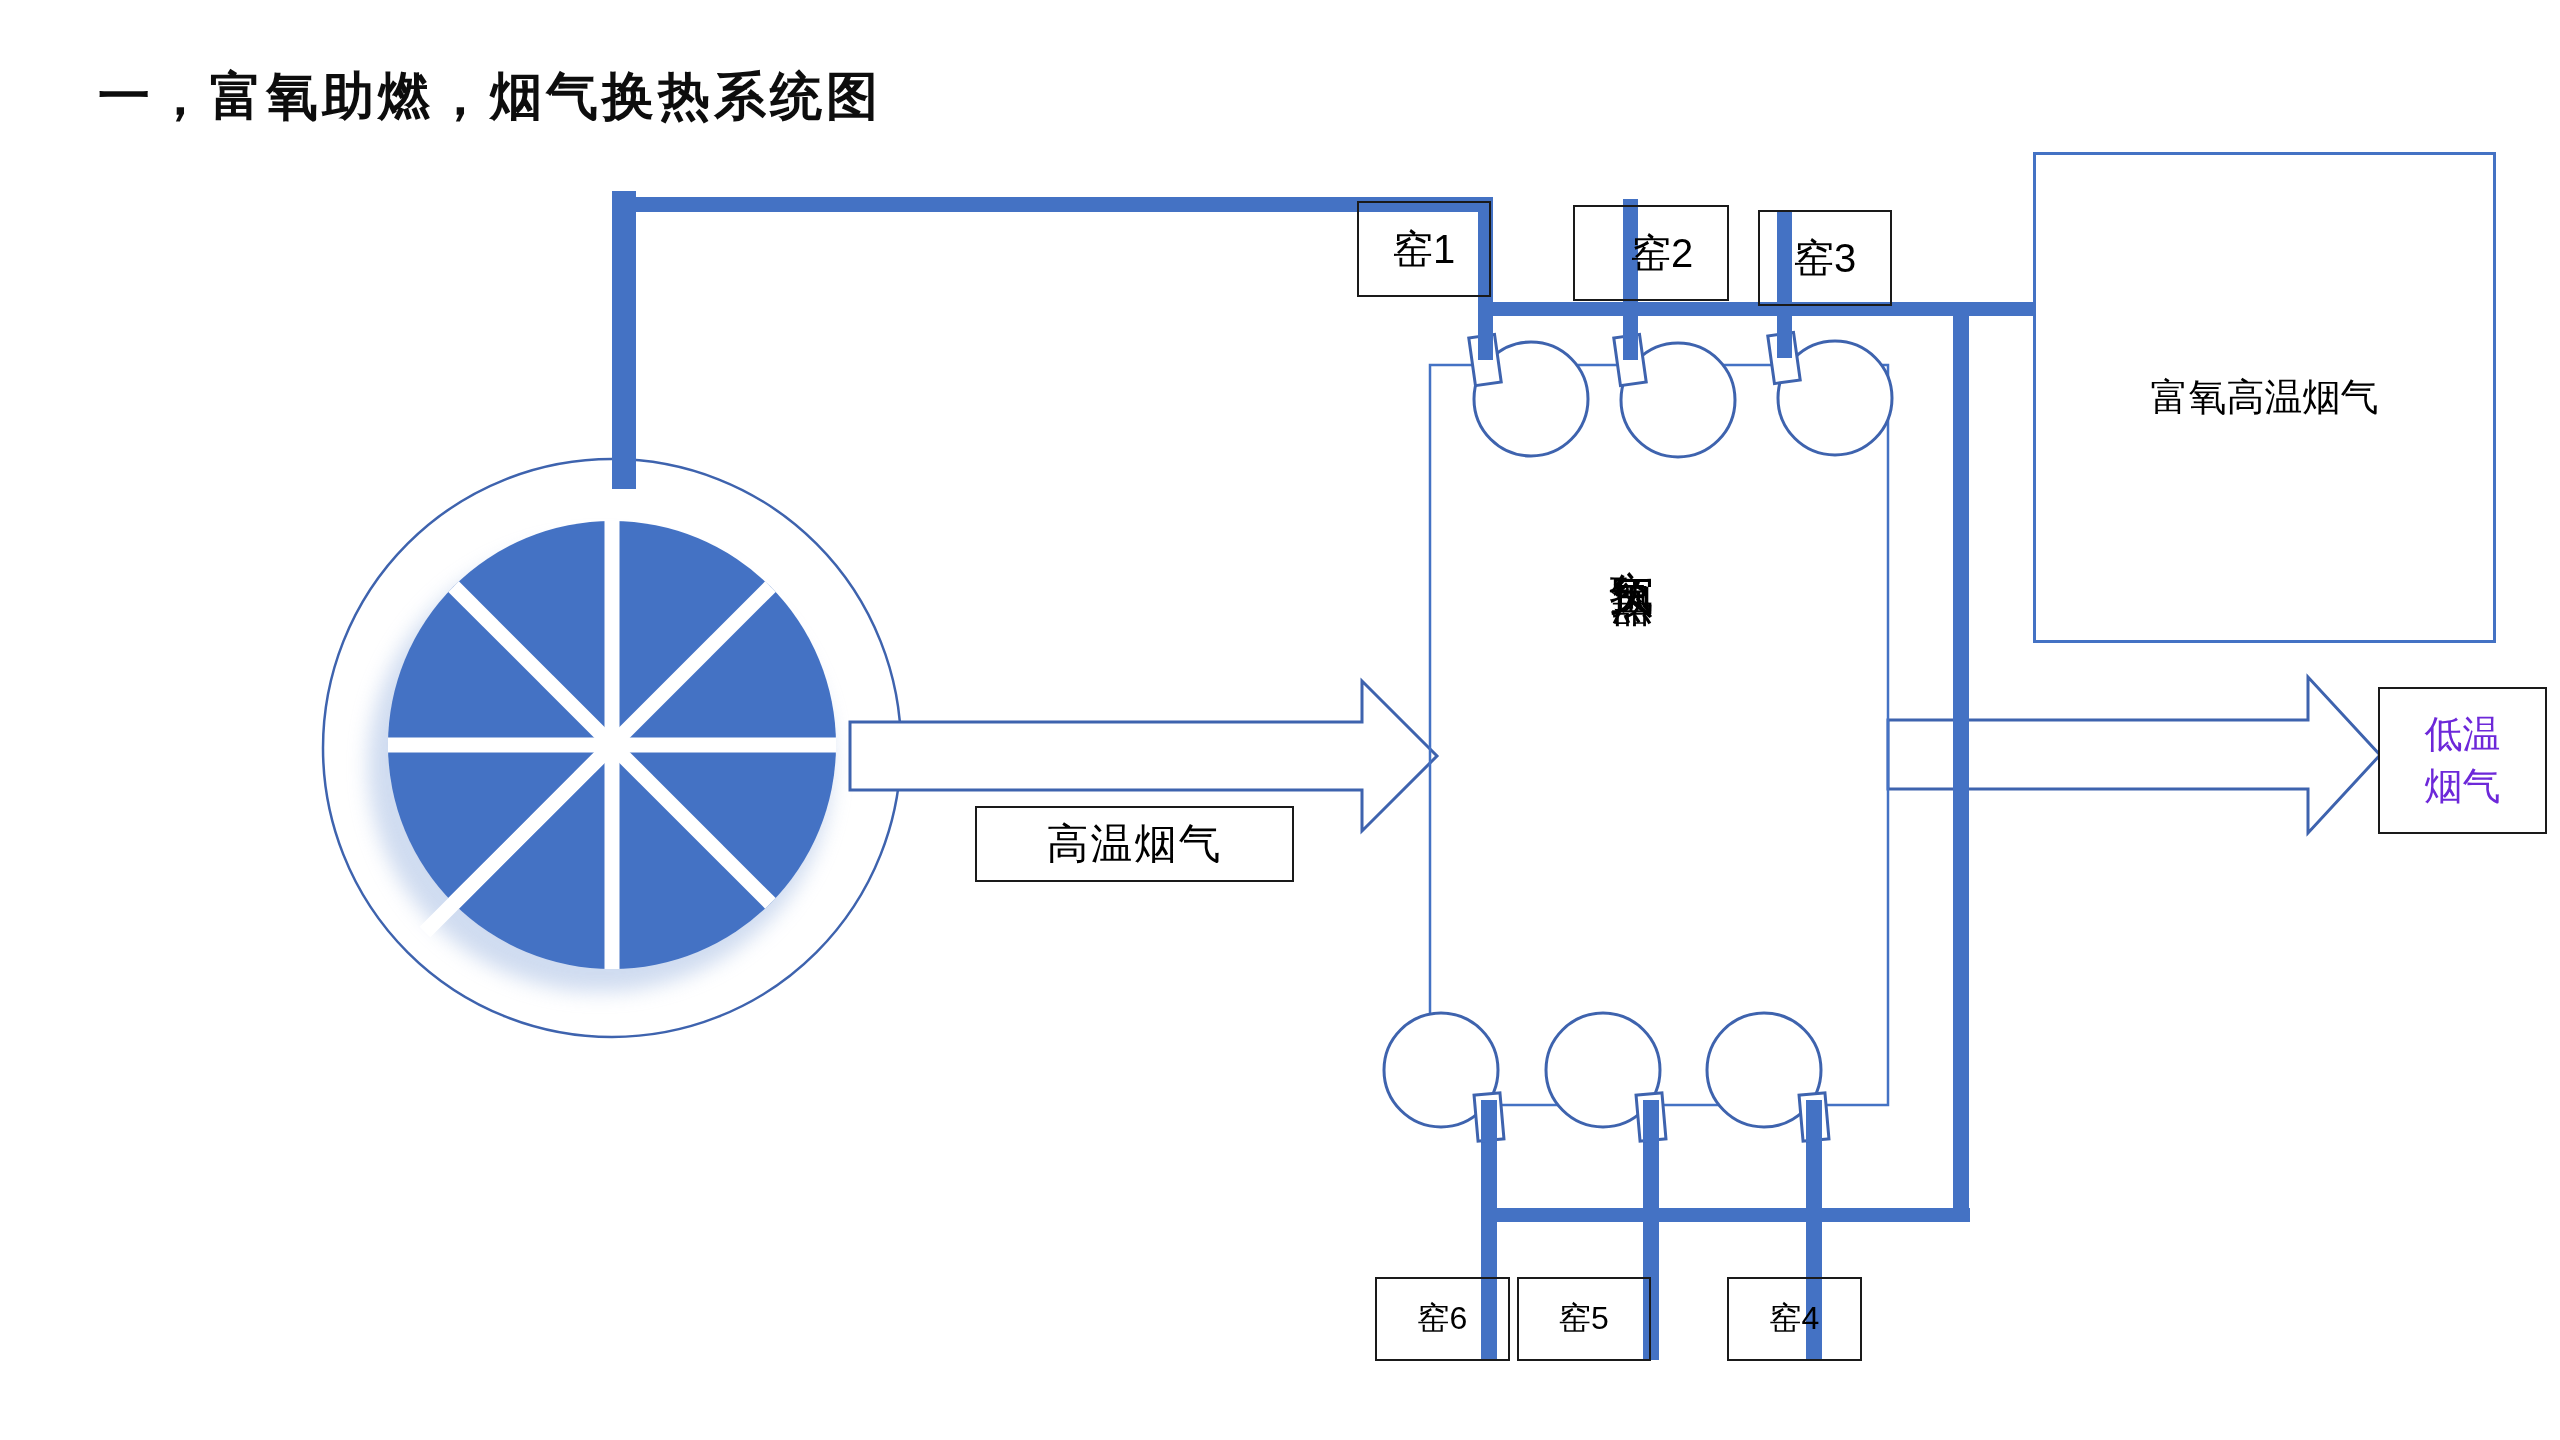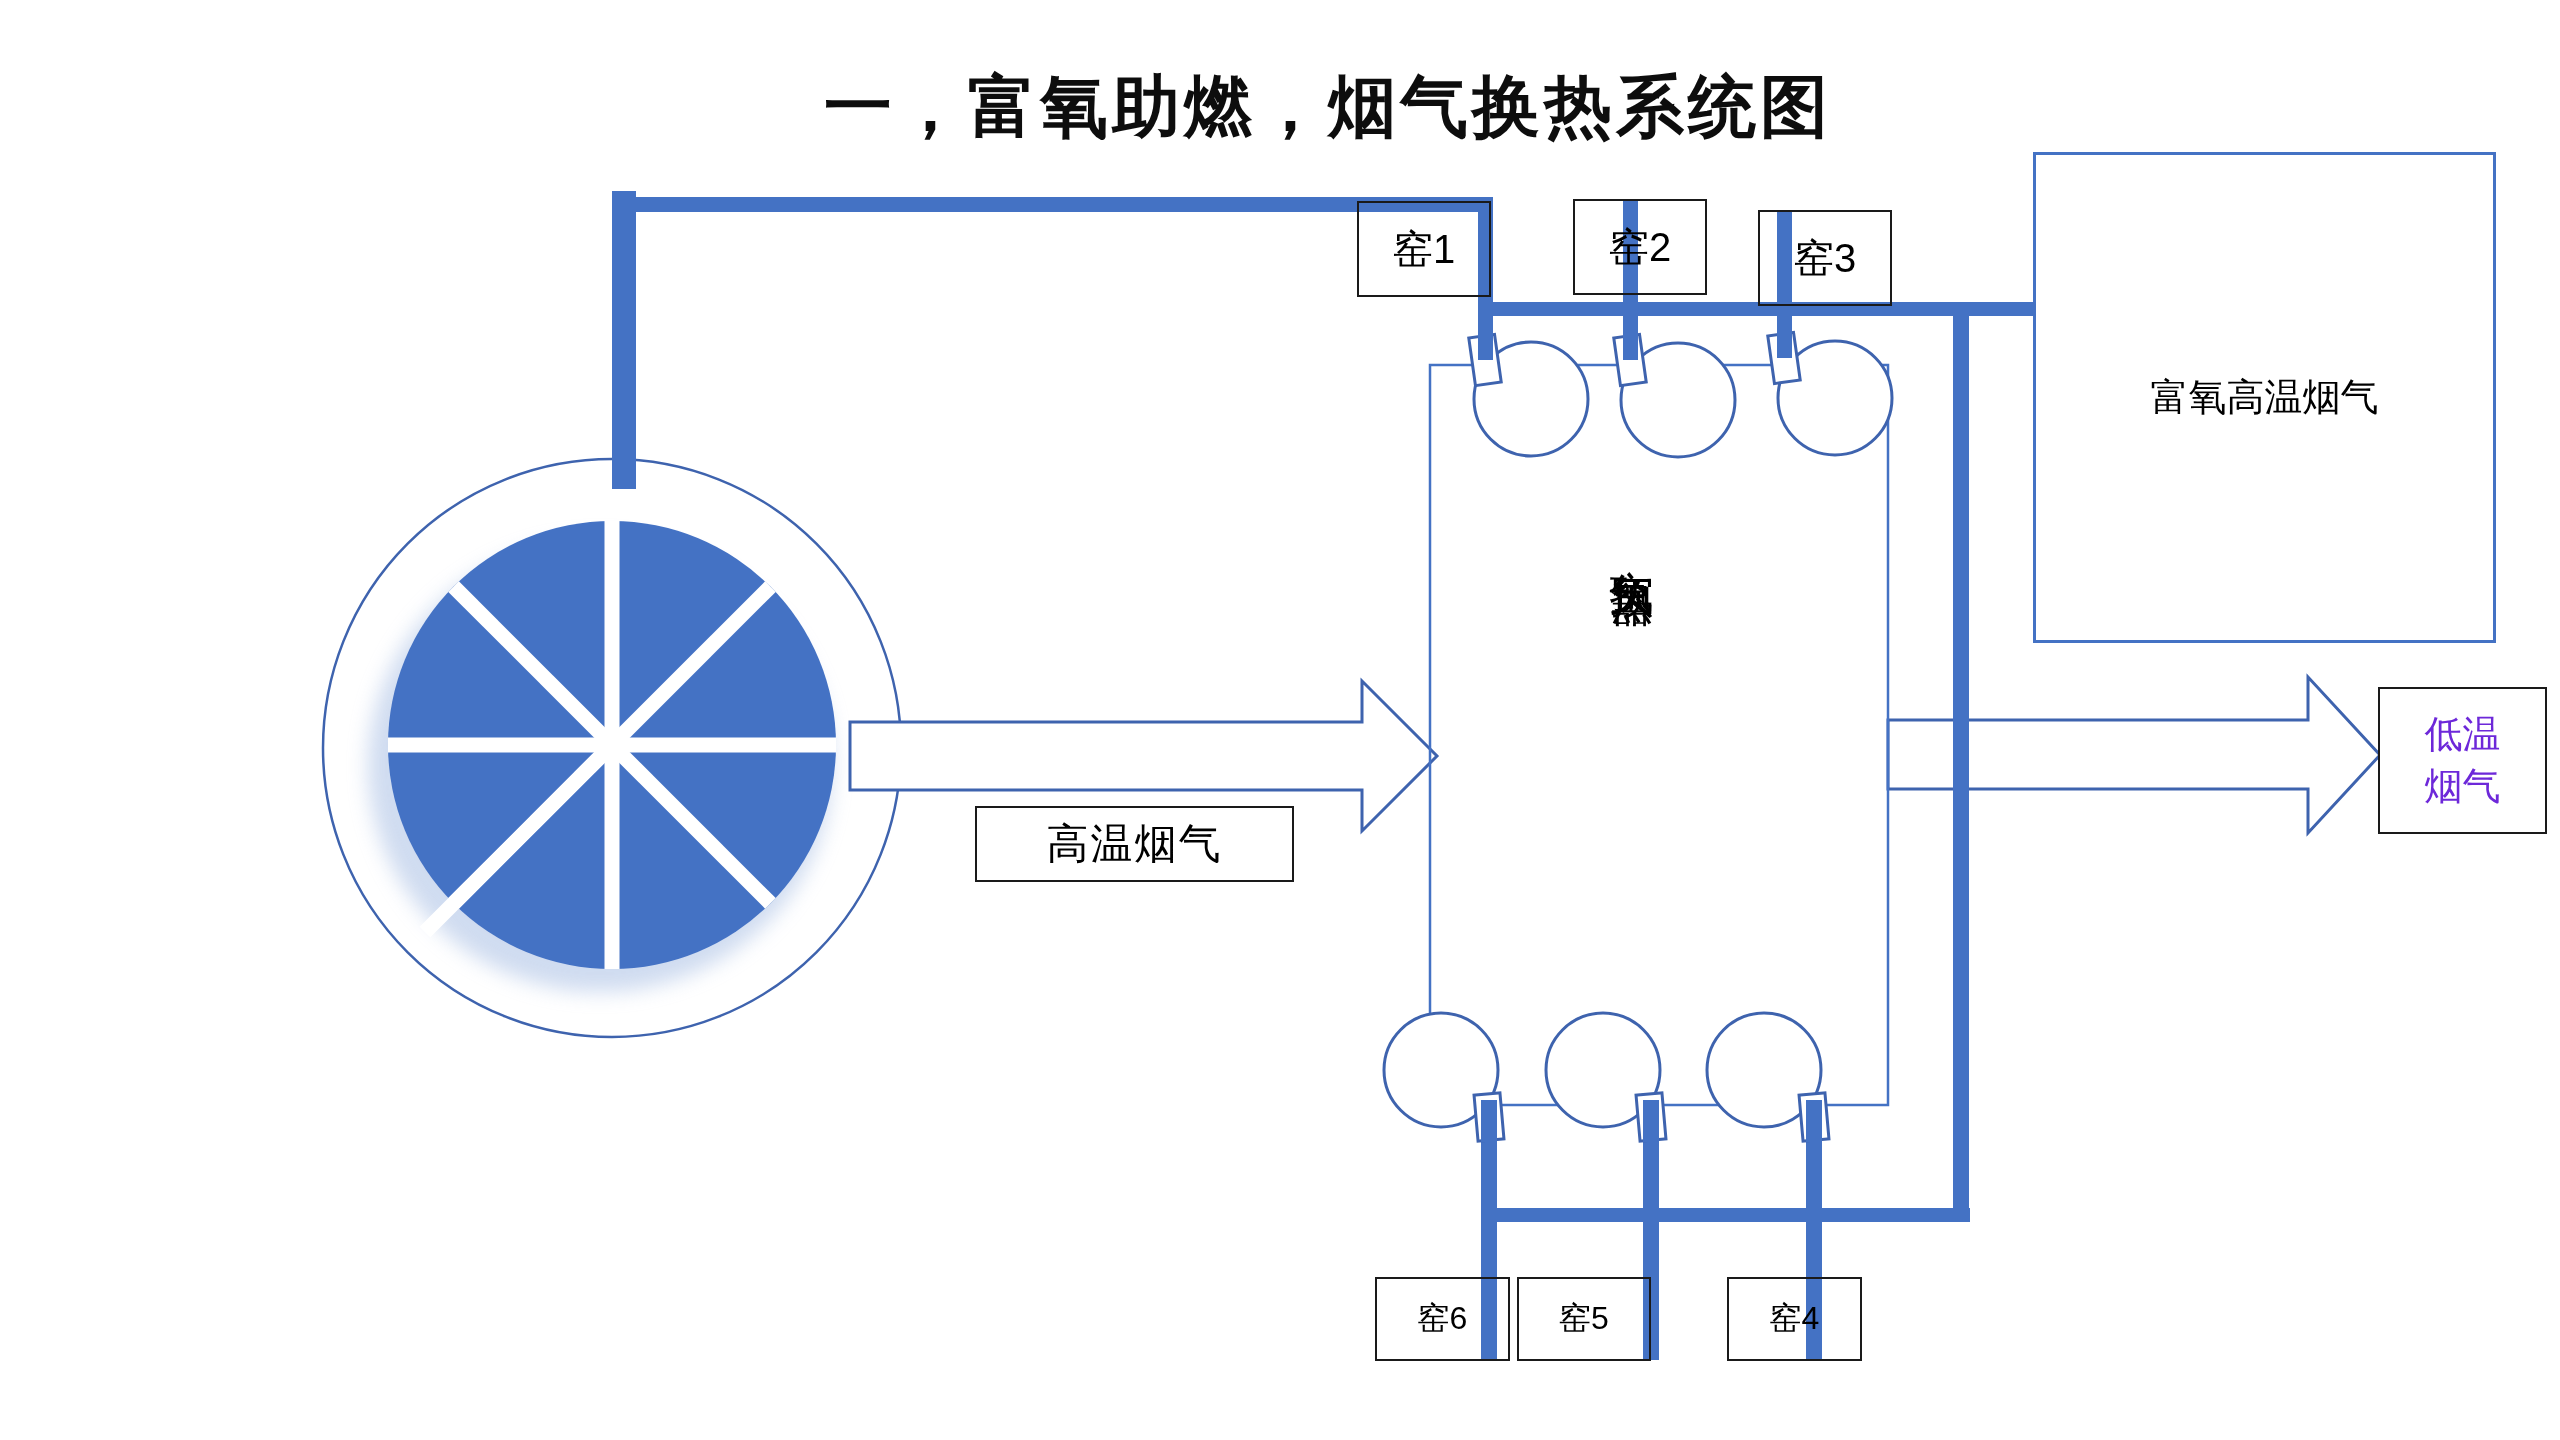--- a/index.html
+++ b/index.html
@@ -1,25 +1,25 @@
 <!DOCTYPE html>
 <html><head>
 <meta charset="utf-8">
 <style>
   html,body{margin:0;padding:0;background:#ffffff;}
   .canvas{position:relative;width:2560px;height:1440px;background:#ffffff;overflow:hidden;
           font-family:"Liberation Sans",sans-serif;color:#111;}
   .layer{position:absolute;left:0;top:0;}
-  .title{position:absolute;left:98px;top:62px;width:2460px;text-align:center;
-         font-size:68px;font-weight:600;letter-spacing:4px;color:#0d0d0d;white-space:nowrap;font-family:Liberation Mono, monospace;}
+  .title{position:absolute;left:98px;top:62px;width:2460px;
+         font-size:52px;font-weight:600;letter-spacing:4px;color:#0d0d0d;white-space:nowrap;font-family:Liberation Mono, monospace;}
   .kiln-box{position:absolute;display:flex;align-items:center;justify-content:center;
             border:2px solid #1a1a1a;background:transparent;font-size:40px;color:#000;}
   .kiln-box.bottom{font-size:32px;}
   .k1{left:1357px;top:201px;width:130px;height:92px;}
-  .k2{left:1573px;top:199px;width:130px;height:92px;}
+  .k2{left:1573px;top:205px;width:130px;height:92px;padding-left:22px;}
   .k3{left:1738px;top:210px;width:130px;height:92px;margin-left:20px;}
   .k6{left:1375px;top:1277px;width:131px;height:80px;}
   .k5{left:1517px;top:1277px;width:130px;height:80px;}
   .k4{left:1683px;top:1277px;width:131px;height:80px;margin-left:44px;}
   .hot-label{position:absolute;left:975px;top:806px;width:315px;height:72px;
              background:#fff;border:2px solid #1a1a1a;display:flex;align-items:center;
              justify-content:center;font-size:42px;color:#000;letter-spacing:2px;}
   .cold-label{position:absolute;left:2378px;top:687px;width:165px;height:143px;
               background:#fff;border:2px solid #1a1a1a;display:flex;flex-direction:column;
               align-items:center;justify-content:center;font-size:38px;line-height:1.35;color:#6d28d9;}

